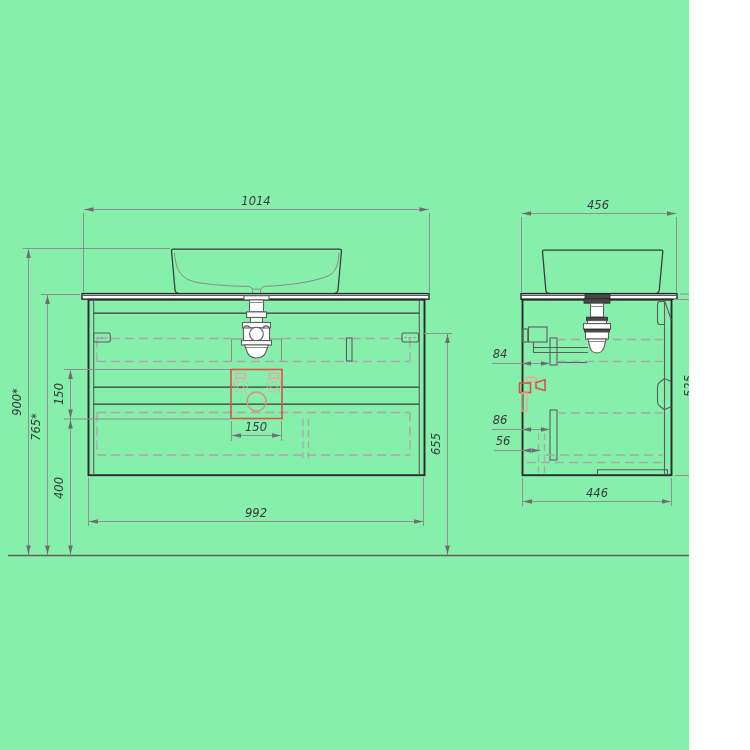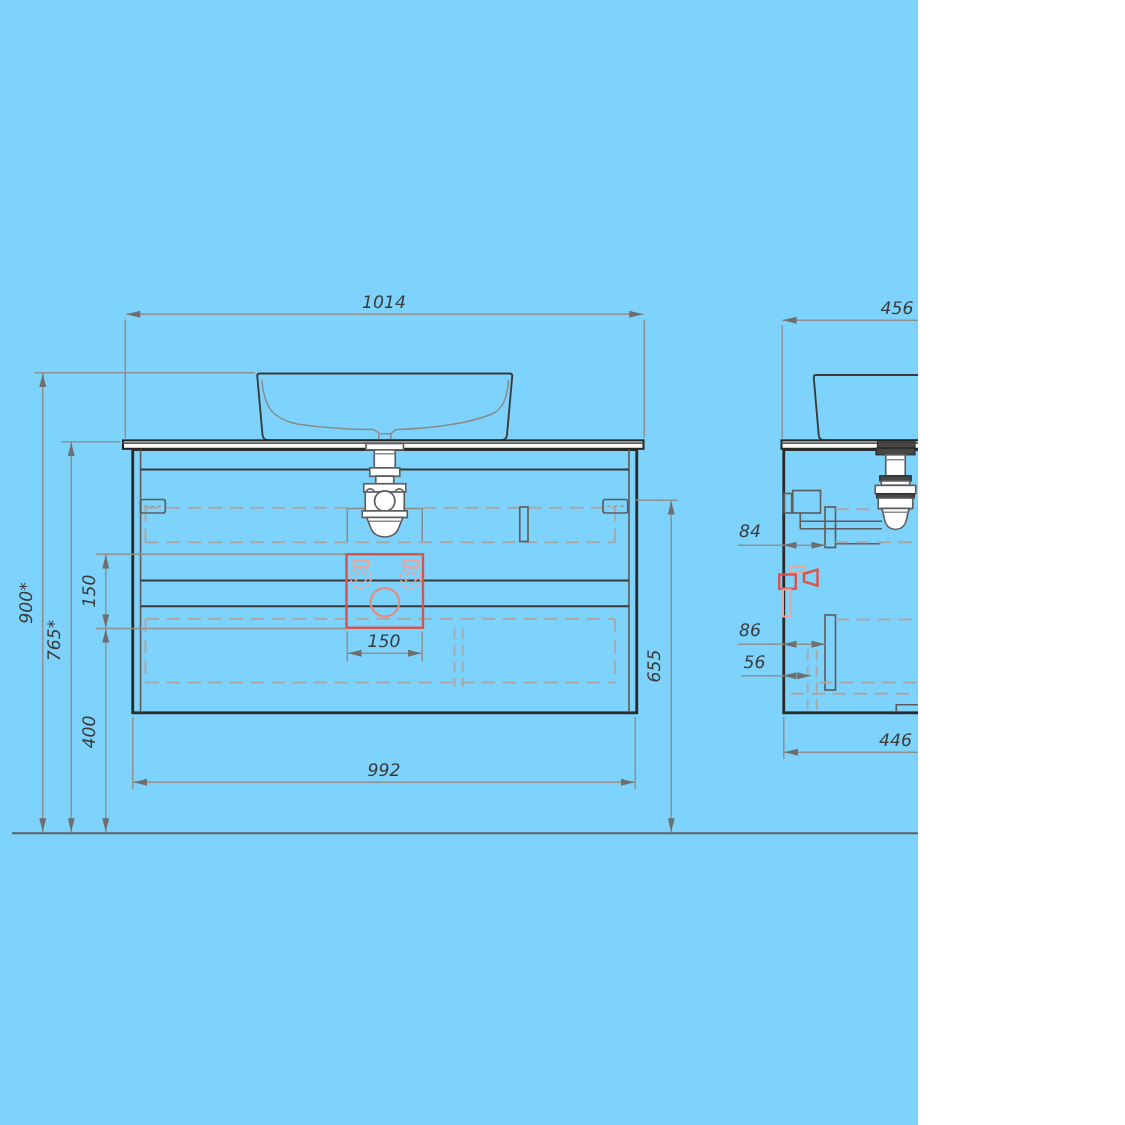--- a/index.html
+++ b/index.html
@@ -1,16 +1,16 @@
 <!DOCTYPE html>
 <html><head>
 <meta charset="utf-8">
 <style>
   html,body{margin:0;padding:0;background:#ffffff;}
-  .stage{position:relative;width:612px;height:750px;background:#7dd3fc;overflow:hidden;}
+  .stage{position:relative;width:689px;height:750px;background:#86efac;overflow:hidden;}
   svg{display:block;}
   svg text.dt{font-family:"DejaVu Sans",sans-serif;font-style:italic;font-size:11.5px;fill:#3b3b3b;}
   .ol{stroke:#2a2a2a;fill:none;stroke-width:1.9;}
   .l1{stroke:#3a3a3a;fill:none;stroke-width:1.25;}
   .l2{stroke:#5d5d5d;fill:none;stroke-width:1.1;}
   .lt{stroke:#8a8a8a;fill:none;stroke-width:1;}
   .hd{stroke:#a8a8a8;fill:none;stroke-width:1.35;stroke-dasharray:9 5;}
   .hd2{stroke:#a8a8a8;fill:none;stroke-width:1.2;stroke-dasharray:7 4;}
   .hd3{stroke:#9b9b9b;fill:none;stroke-width:1;stroke-dasharray:2.5 2;}
   .dim{stroke:#909090;fill:none;stroke-width:1;}

